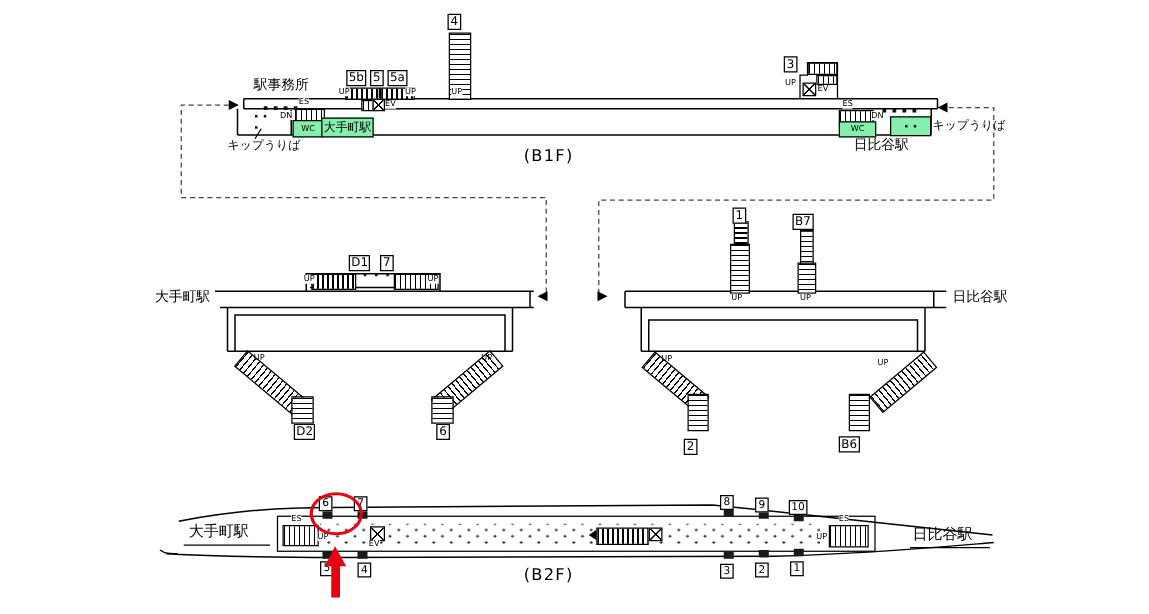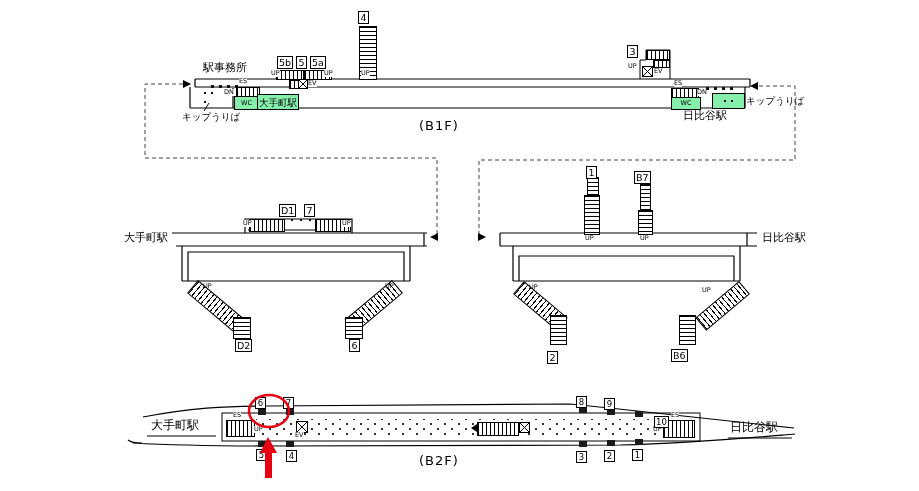--- a/index.html
+++ b/index.html
@@ -202,21 +202,21 @@
   <div class="marker" style="left:258px;top:409px;"></div>
   <div class="marker" style="left:286px;top:409px;"></div>
   <div class="marker" style="left:579px;top:407px;"></div>
   <div class="marker" style="left:607px;top:409px;"></div>
   <div class="marker" style="left:635px;top:411px;"></div>
 
   <div class="nbox" style="left:255px;top:397px;">6</div>
   <div class="nbox" style="left:283px;top:397px;">7</div>
   <div class="nbox" style="left:576px;top:396px;">8</div>
   <div class="nbox" style="left:604px;top:398px;">9</div>
-  <div class="nbox" style="left:654px;top:400px;margin-top:16px;">10</div>
+  <div class="nbox" style="left:631px;top:400px;">10</div>
 
   <div class="marker" style="left:258px;top:441px;"></div>
   <div class="marker" style="left:286px;top:441px;"></div>
   <div class="marker" style="left:579px;top:441px;"></div>
   <div class="marker" style="left:607px;top:440px;"></div>
   <div class="marker" style="left:635px;top:439px;"></div>
 
   <div class="nbox" style="left:256px;top:449px;">5</div>
   <div class="nbox" style="left:286px;top:450px;">4</div>
   <div class="nbox" style="left:576px;top:451px;">3</div>

